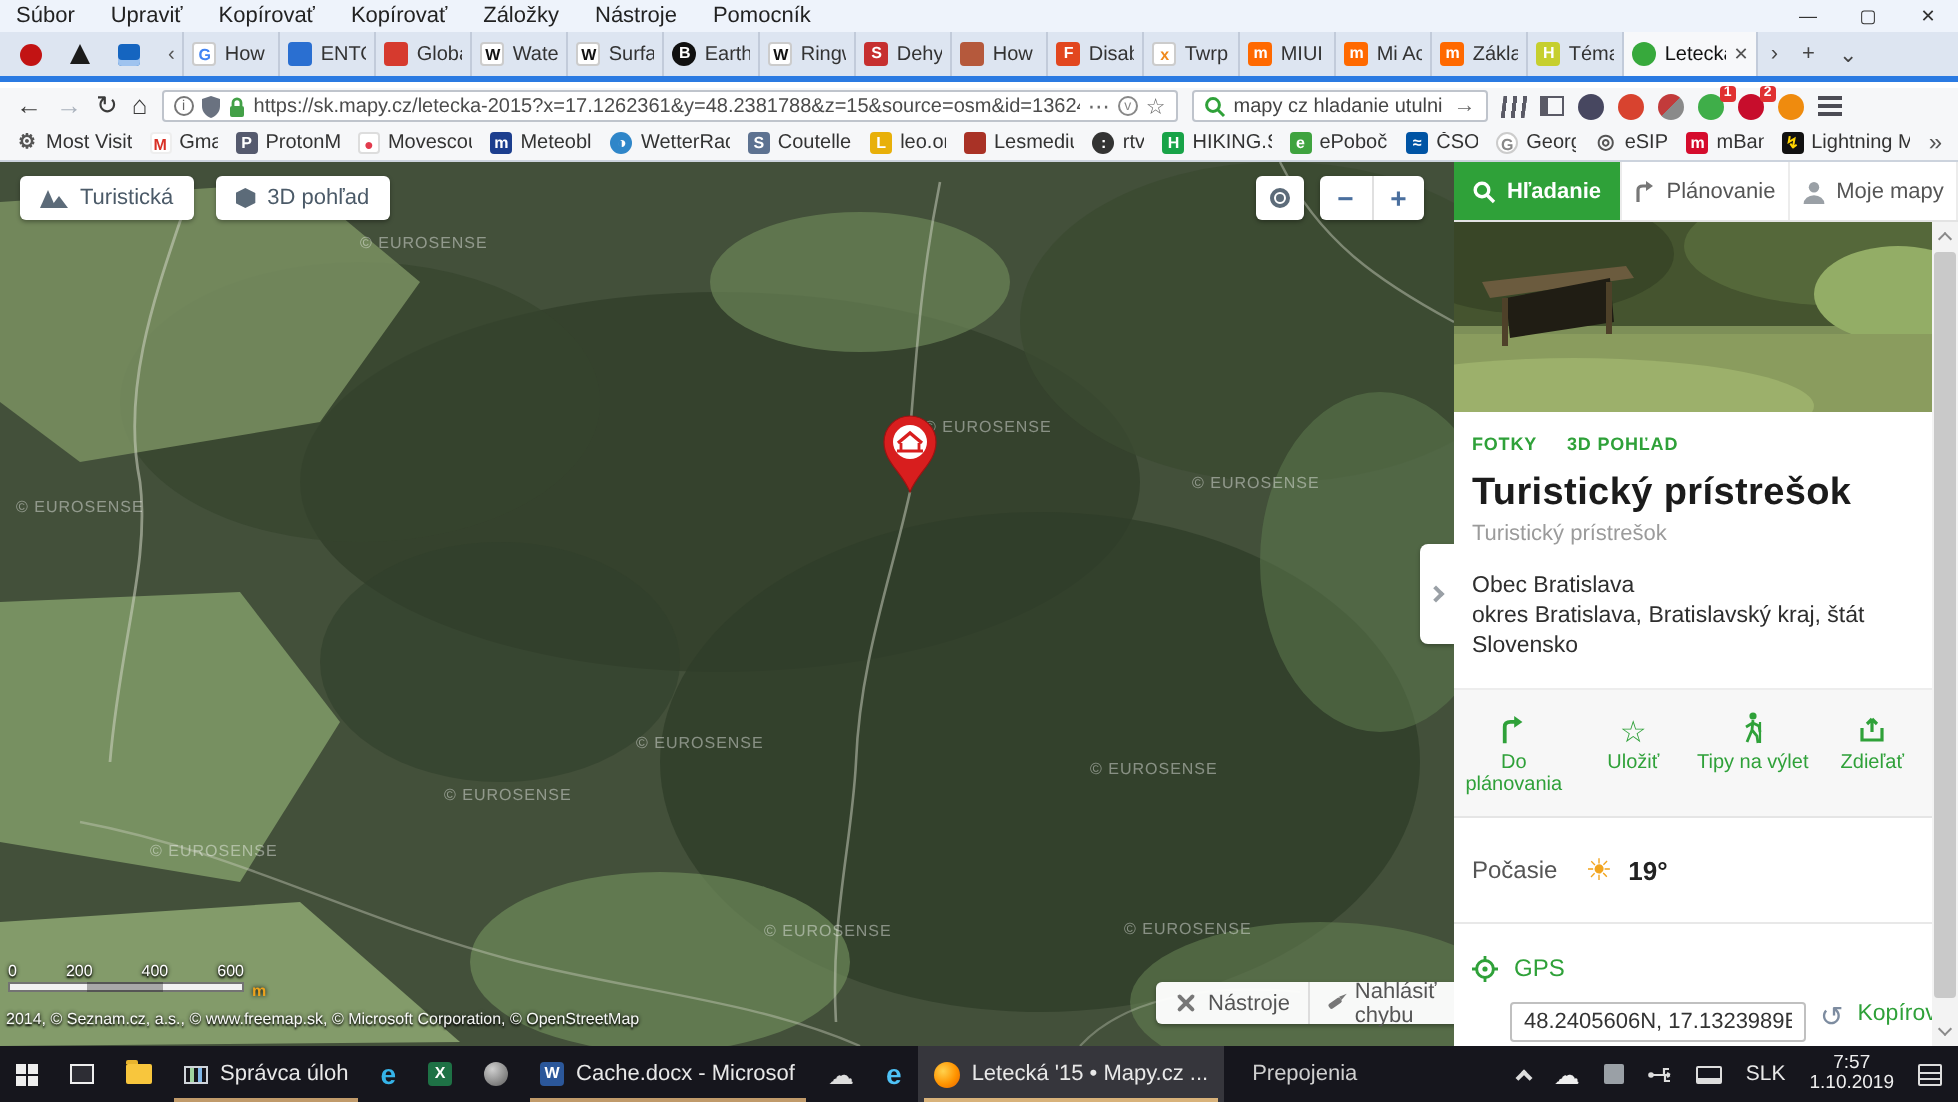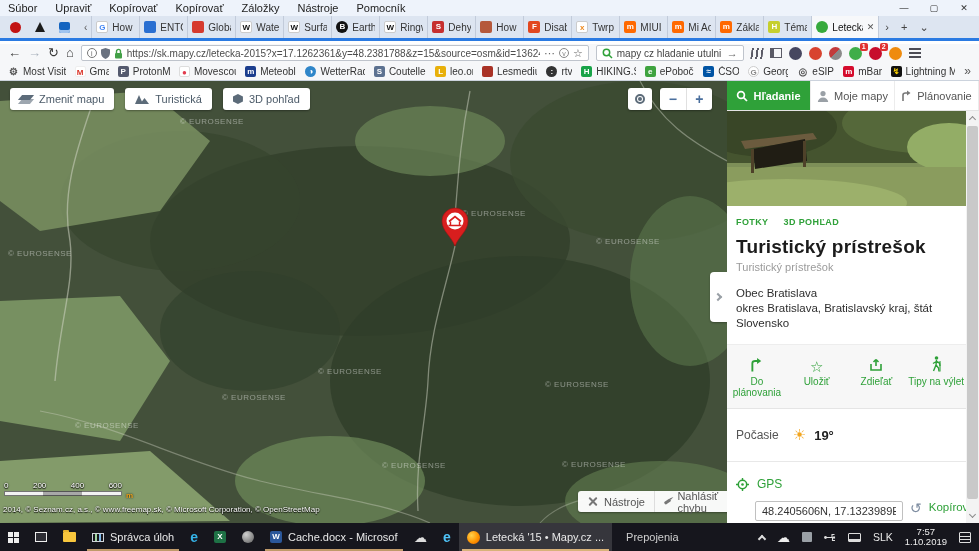--- a/index.html
+++ b/index.html
@@ -424,24 +424,20 @@
       <path d="M40,330 C120,345 180,380 260,400 C320,415 380,420 430,442" stroke="#cfd3c3" stroke-width="1.2" fill="none" opacity=".4"></path>
       <path d="M540,442 C560,420 600,410 650,415" stroke="#cfd3c3" stroke-width="1.1" fill="none" opacity=".35"></path>
     </svg>
 
     <div style="display:contents">
       
     <span class="wm" style="left: 180px; top: 36px;">© EUROSENSE</span><span class="wm" style="left: 462px; top: 128px;">© EUROSENSE</span><span class="wm" style="left: 596px; top: 156px;">© EUROSENSE</span><span class="wm" style="left: 8px; top: 168px;">© EUROSENSE</span><span class="wm" style="left: 318px; top: 286px;">© EUROSENSE</span><span class="wm" style="left: 222px; top: 312px;">© EUROSENSE</span><span class="wm" style="left: 75px; top: 340px;">© EUROSENSE</span><span class="wm" style="left: 545px; top: 299px;">© EUROSENSE</span><span class="wm" style="left: 382px; top: 380px;">© EUROSENSE</span><span class="wm" style="left: 562px; top: 379px;">© EUROSENSE</span></div>
 
     <div class="mbtns">
       <div class="mbtn">
-        <span class="layers-ico"></span>
-        <span>Zmeniť mapu</span>
-      </div>
-      <div class="mbtn">
         <svg width="14" height="9" viewBox="0 0 14 9">
             <polygon points="4,0 8,9 0,9" fill="#5c6b79"></polygon>
             <polygon points="9.5,3 14,9 5,9" fill="#5c6b79"></polygon>
           </svg>
         <span>Turistická</span>
       </div>
       <div class="mbtn">
         <span class="cube-ico"></span>
         <span>3D pohľad</span>
       </div>
@@ -496,32 +492,32 @@
   <div class="panel">
     <div class="ptabs">
       <div class="ptab active">
         <svg width="12" height="12" viewBox="0 0 12 12">
             <circle cx="5" cy="5" r="3.4" fill="none" stroke="#fff" stroke-width="1.7"></circle>
             <line x1="7.6" y1="7.6" x2="11" y2="11" stroke="#fff" stroke-width="1.7"></line>
           </svg>
         <span>Hľadanie</span>
       </div>
       <div class="ptab">
+        <svg width="11" height="12" viewBox="0 0 11 12">
+            <path d="M2 11 V5 Q2 3 4.5 3 H8" stroke="#777" stroke-width="1.6" fill="none"></path>
+            <path d="M6 0.5 L9.5 3 L6 5.5 Z" fill="#777"></path>
+          </svg>
+        <span>Plánovanie</span>
+      </div>
+      <div class="ptab">
         <svg width="12" height="12" viewBox="0 0 12 12">
             <circle cx="6" cy="3.6" r="2.6" fill="#9aa0a6"></circle>
             <path d="M0.8 12 a5.2 4.4 0 0 1 10.4 0 Z" fill="#9aa0a6"></path>
           </svg>
         <span>Moje mapy</span>
-      </div>
-      <div class="ptab">
-        <svg width="11" height="12" viewBox="0 0 11 12">
-            <path d="M2 11 V5 Q2 3 4.5 3 H8" stroke="#777" stroke-width="1.6" fill="none"></path>
-            <path d="M6 0.5 L9.5 3 L6 5.5 Z" fill="#777"></path>
-          </svg>
-        <span>Plánovanie</span>
       </div>
     </div>
 
     <div class="pbody">
       <div class="photo">
         <svg width="239" height="95" viewBox="0 0 239 95" preserveAspectRatio="none">
           <rect width="239" height="95" fill="#7d8f58"></rect>
           <rect width="239" height="52" fill="#45542f"></rect>
           <ellipse cx="40" cy="16" rx="70" ry="30" fill="#394627"></ellipse>
           <ellipse cx="195" cy="12" rx="80" ry="30" fill="#55683a"></ellipse>
@@ -556,36 +552,36 @@
               </svg>
             </div>
           <span>Do plánovania</span>
         </div>
         <div class="pact">
           <div class="aicon">☆</div>
           <span>Uložiť</span>
         </div>
         <div class="pact">
           <div class="aicon">
-              <svg width="14" height="14" viewBox="0 0 14 14">
-                <path d="M2 6 V12 H12 V6" stroke="var(--accent)" stroke-width="1.6" fill="none"></path>
-                <path d="M7 8 V1.5 M7 1.5 L4.5 4 M7 1.5 L9.5 4" stroke="var(--accent)" stroke-width="1.6" fill="none"></path>
-              </svg>
-            </div>
-          <span>Zdieľať</span>
-        </div>
-        <div class="pact">
-          <div class="aicon">
               <svg width="12" height="16" viewBox="0 0 12 16">
                 <circle cx="6.5" cy="2" r="1.8" fill="var(--accent)"></circle>
                 <path d="M6.5 4 L6 9 M6 9 L3.5 15 M6 9 L8.5 12 L9 15.5 M6.3 5.5 L3 7.5 M6.5 5.5 L9.5 7 L10 10" stroke="var(--accent)" stroke-width="1.4" fill="none"></path>
                 <path d="M10 5 V15.5" stroke="var(--accent)" stroke-width="1.1"></path>
               </svg>
             </div>
           <span>Tipy na výlet</span>
+        </div>
+        <div class="pact">
+          <div class="aicon">
+              <svg width="14" height="14" viewBox="0 0 14 14">
+                <path d="M2 6 V12 H12 V6" stroke="var(--accent)" stroke-width="1.6" fill="none"></path>
+                <path d="M7 8 V1.5 M7 1.5 L4.5 4 M7 1.5 L9.5 4" stroke="var(--accent)" stroke-width="1.6" fill="none"></path>
+              </svg>
+            </div>
+          <span>Zdieľať</span>
         </div>
       </div>
 
       <div class="pweather">
         <span>Počasie</span>
         <span class="sun">☀</span>
         <span class="temp">19°</span>
         <span class="chev-d"></span>
       </div>
 

